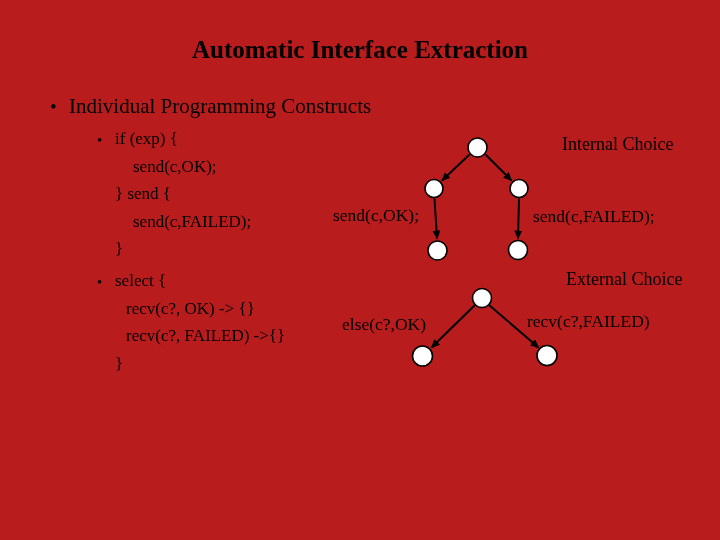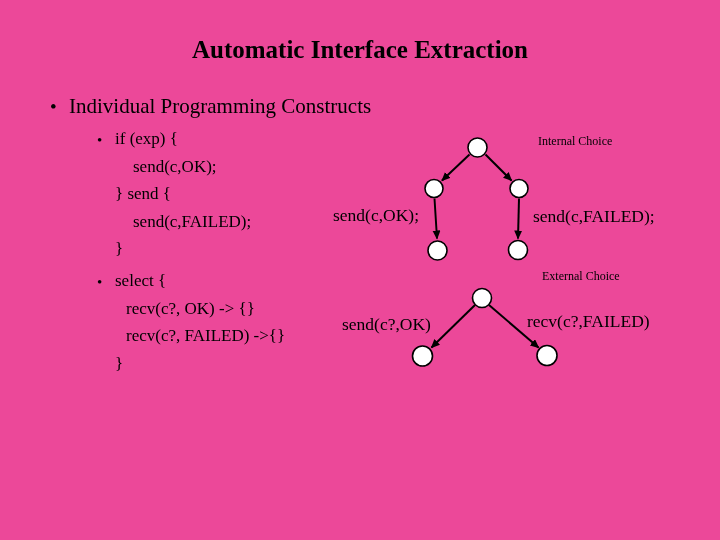--- a/index.html
+++ b/index.html
@@ -9,21 +9,21 @@
     height: 540px;
     background: #ffffff;
     font-family: "Liberation Serif", "DejaVu Serif", serif;
     color: #000000;
     overflow: hidden;
   }
   .slide {
     position: relative;
     width: 720px;
     height: 540px;
-    background: #ec4899;
+    background: #b91c1c;
     text-decoration: underline;
   }
   .title {
     position: absolute;
     left: 0;
     top: 36px;
     width: 720px;
     text-align: center;
     font-size: 25px;
     font-weight: bold;
@@ -71,22 +71,23 @@
   .l22 { top: 326px; }
   .l23 { top: 353.5px; }
 
   .diagram-label {
     position: absolute;
     font-size: 17.5px;
     white-space: pre;
   }
   .diagram-title {
     position: absolute;
-    font-size: 12px;
+    font-size: 18px;
     white-space: pre;
+    margin-left: 24px;
   }
   .t-internal-title { left: 538px; top: 134px; }
   .t-send-ok       { left: 333px; top: 205px; }
   .t-send-failed   { left: 533px; top: 206px; }
   .t-external-title{ left: 542px; top: 269px; }
   .t-recv-ok       { left: 342px; top: 314px; }
   .t-recv-failed   { left: 527px; top: 311px; }
 
   .diagram-svg {
     position: absolute;
@@ -146,17 +147,17 @@
       <circle cx="422.5" cy="356" r="10"></circle>
       <circle cx="547" cy="355.5" r="10"></circle>
     </g>
   </svg>
 
   <div class="diagram-title t-internal-title">Internal Choice</div>
   <div class="diagram-label t-send-ok">send(c,OK);</div>
   <div class="diagram-label t-send-failed">send(c,FAILED);</div>
 
   <div class="diagram-title t-external-title">External Choice</div>
-  <div class="diagram-label t-recv-ok">send(c?,OK)</div>
+  <div class="diagram-label t-recv-ok">else(c?,OK)</div>
   <div class="diagram-label t-recv-failed">recv(c?,FAILED)</div>
 
 
 </div>
 
 </body></html>

